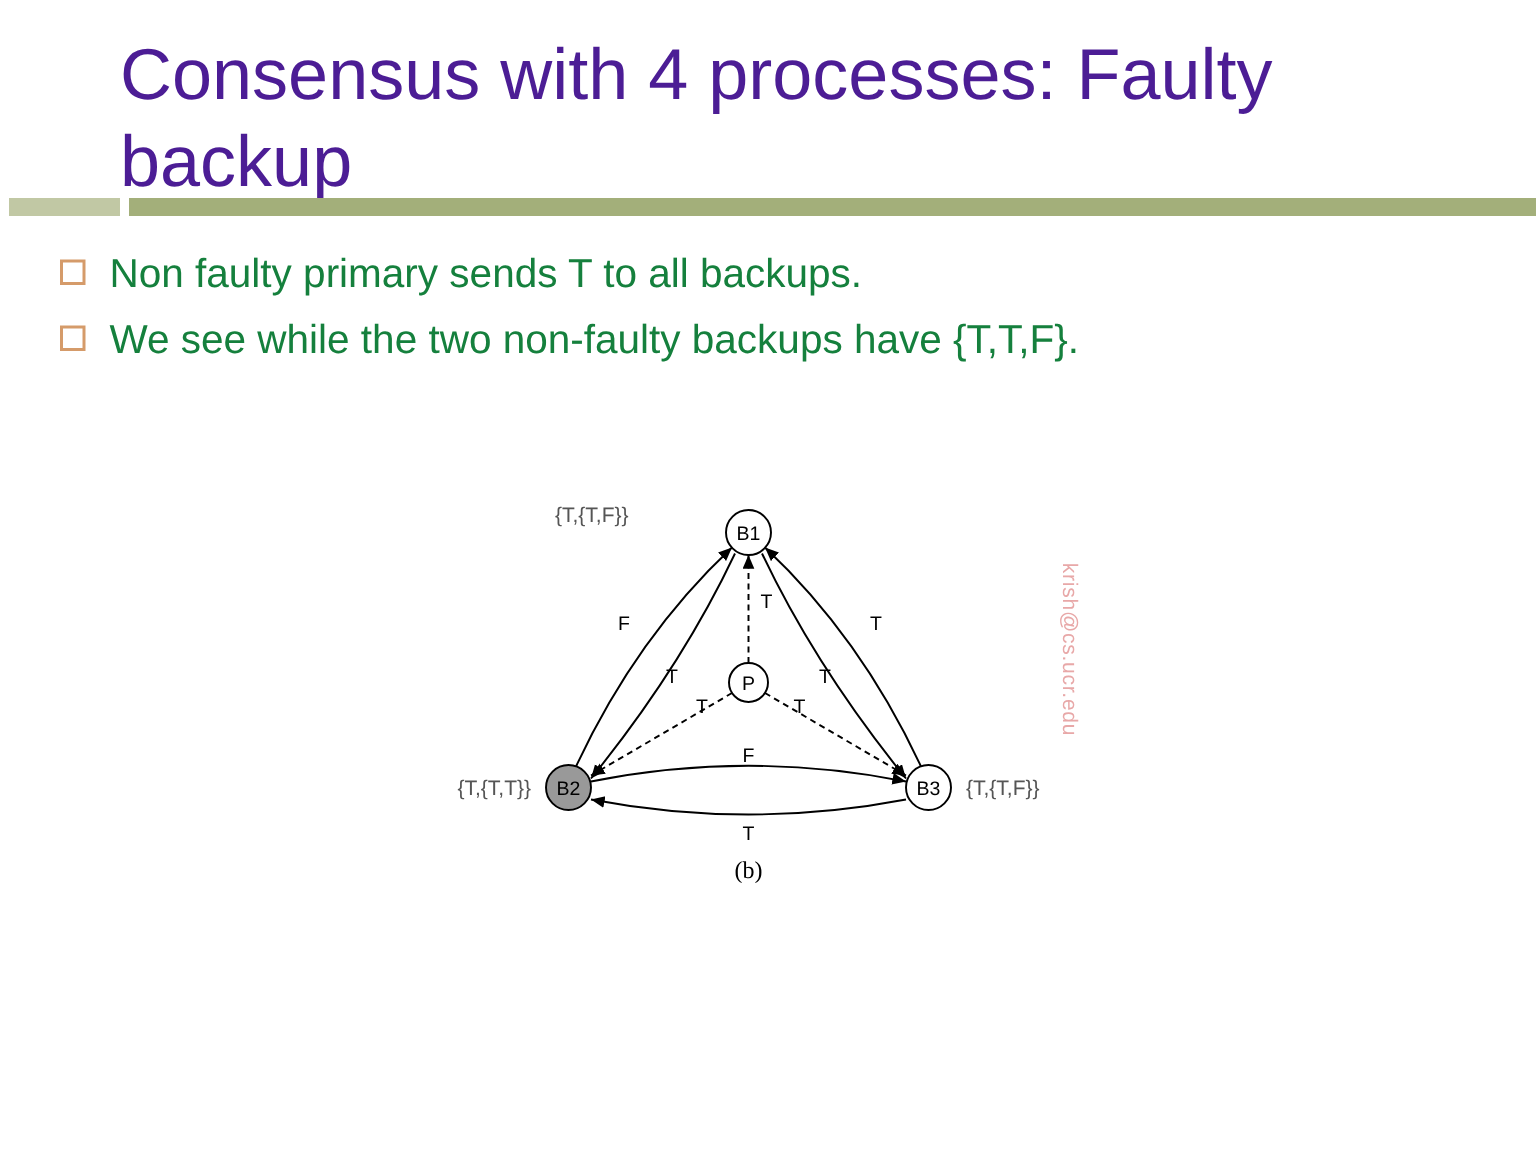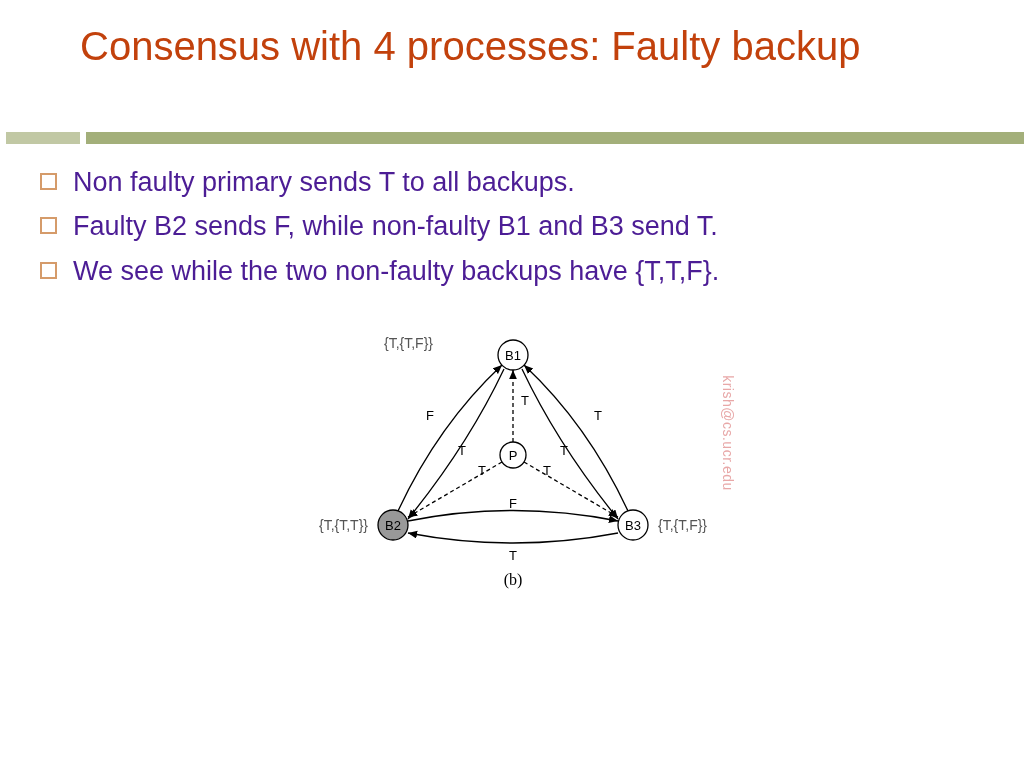--- a/index.html
+++ b/index.html
@@ -10,22 +10,22 @@
     background: #fff;
     font-family: "Century Gothic", "Futura", "Avant Garde", sans-serif;
     position: relative;
     overflow: hidden;
   }
   .title {
     position: absolute;
     top: 22px;
     left: 80px;
     right: 40px;
-    font-size: 40px;
-    color: #c2410c;
+    font-size: 48px;
+    color: #4c1d95;
     line-height: 1.2;
   }
   .bar {
     position: absolute;
     top: 132px;
     left: 0;
     right: 0;
     height: 12px;
     display: flex;
     align-items: stretch;
@@ -48,27 +48,27 @@
   .bullet-box {
     width: 13px;
     height: 13px;
     border: 2px solid #d59b6a;
     margin-top: 9px;
     margin-right: 16px;
     flex-shrink: 0;
   }
   .bullet-text {
     font-size: 27px;
-    color: #4c1d95;
+    color: #15803d;
     line-height: 1.35;
   }
   .diagram {
     position: absolute;
     top: 325px;
-    left: 298px;
+    left: 284px;
     width: 430px;
     height: 280px;
   }
   .watermark {
     position: absolute;
     top: 100px;
     right: -58px;
     font-family: sans-serif;
     font-size: 14px;
     color: #e8a8a8;
@@ -86,24 +86,20 @@
   <div class="bar-left-gap"></div>
   <div class="bar-accent"></div>
   <div class="bar-gap"></div>
   <div class="bar-main"></div>
 </div>
 
 <div class="content">
   <div class="bullet-line">
     <div class="bullet-box"></div>
     <div class="bullet-text">Non faulty primary sends T to all backups.</div>
-  </div>
-  <div class="bullet-line">
-    <div class="bullet-box"></div>
-    <div class="bullet-text">Faulty B2 sends F, while non-faulty B1 and B3 send T.</div>
   </div>
   <div class="bullet-line">
     <div class="bullet-box"></div>
     <div class="bullet-text">We see while the two non-faulty backups have {T,T,F}.</div>
   </div>
 </div>
 
 <div class="diagram">
   <svg width="430" height="280" viewBox="0 0 430 280">
     <defs>

